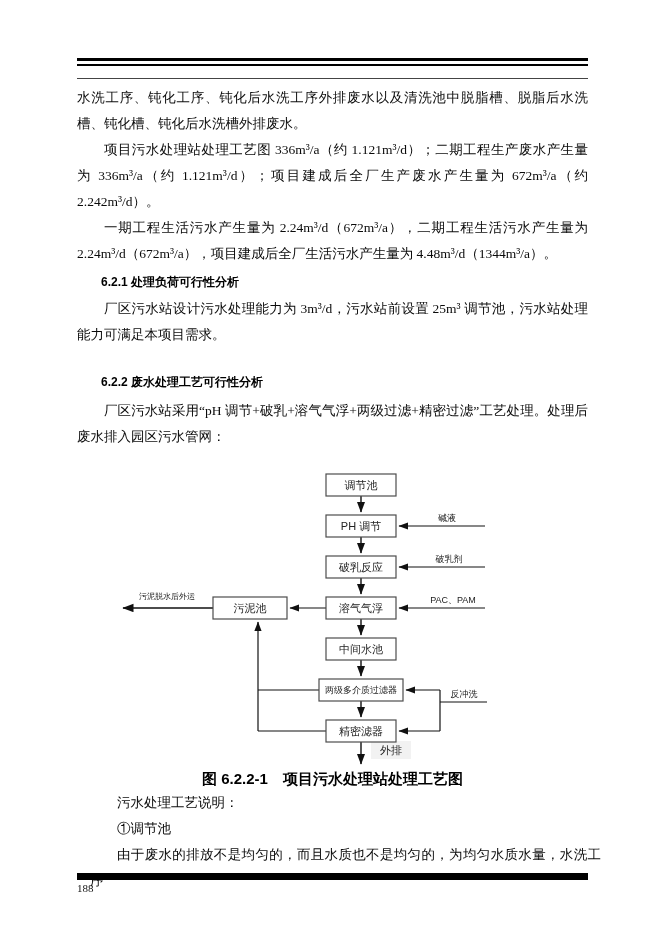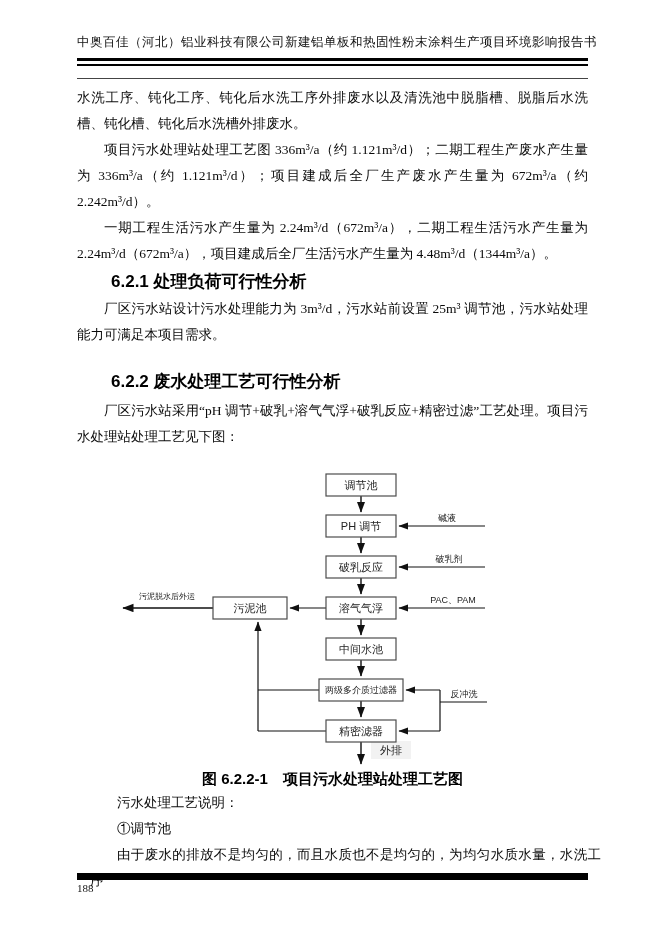--- a/index.html
+++ b/index.html
@@ -31,21 +31,21 @@
   .body-text {
     position:absolute; top:85px; left:77px; width:511px;
     font-size:13.5px; line-height:26px;
     text-align:justify;
     color:#0a0a0a;
   }
   .body-text p { text-indent:2em; }
   .body-text p.no-indent { text-indent:0; }
   .sec-heading {
     font-family:"Liberation Sans", sans-serif;
-    font-weight:bold; font-size:17px; line-height:24px;
+    font-weight:bold; font-size:12px; line-height:24px;
     text-align:left; text-indent:0;
     color:#000;
   }
   .sec-heading.h1 { margin-top:3px; margin-bottom:2px; }
   .sec-heading.h2 { margin-top:22px; margin-bottom:4px; }
   .flowchart {
     position:absolute; top:470px; left:0;
   }
   .flowchart text {
     font-family:"Liberation Sans", sans-serif;
@@ -72,32 +72,31 @@
     position:absolute; top:882px; left:77px;
     font-size:11px; color:#111;
     font-family:"Liberation Serif", serif;
   }
 </style>
 </head>
 <body>
 
 <div class="page">
 
-  <div class="header-text">中奥百佳（河北）铝业科技有限公司新建铝单板和热固性粉末涂料生产项目环境影响报告书</div>
   <div class="header-double-rule"></div>
   <div class="header-thin-rule"></div>
 
   <div class="body-text">
     <p class="no-indent">水洗工序、钝化工序、钝化后水洗工序外排废水以及清洗池中脱脂槽、脱脂后水洗槽、钝化槽、钝化后水洗槽外排废水。</p>
     <p>项目污水处理站处理工艺图 336m³/a（约 1.121m³/d）；二期工程生产废水产生量为 336m³/a（约 1.121m³/d）；项目建成后全厂生产废水产生量为 672m³/a（约 2.242m³/d）。</p>
     <p>一期工程生活污水产生量为 2.24m³/d（672m³/a），二期工程生活污水产生量为 2.24m³/d（672m³/a），项目建成后全厂生活污水产生量为 4.48m³/d（1344m³/a）。</p>
     <p class="sec-heading h1">6.2.1 处理负荷可行性分析</p>
     <p>厂区污水站设计污水处理能力为 3m³/d，污水站前设置 25m³ 调节池，污水站处理能力可满足本项目需求。</p>
     <p class="sec-heading h2">6.2.2 废水处理工艺可行性分析</p>
-    <p>厂区污水站采用“pH 调节+破乳+溶气气浮+破乳反应+精密过滤”工艺处理。项目污水处理站处理工艺见下图：</p>
+    <p>厂区污水站采用“pH 调节+破乳+溶气气浮+两级过滤+精密过滤”工艺处理。处理后废水排入园区污水管网：</p>
   </div>
 
   <svg class="flowchart" width="665" height="300" viewBox="0 0 665 300" xmlns="http://www.w3.org/2000/svg">
     <defs>
       <marker id="ah" markerWidth="9" markerHeight="8" refX="7.5" refY="3" orient="auto">
         <path d="M0,0 L8,3 L0,6 Z" fill="#111"></path>
       </marker>
     </defs>
 
     <line x1="361" y1="26" x2="361" y2="42" stroke="#111" stroke-width="1.4" marker-end="url(#ah)"></line>

